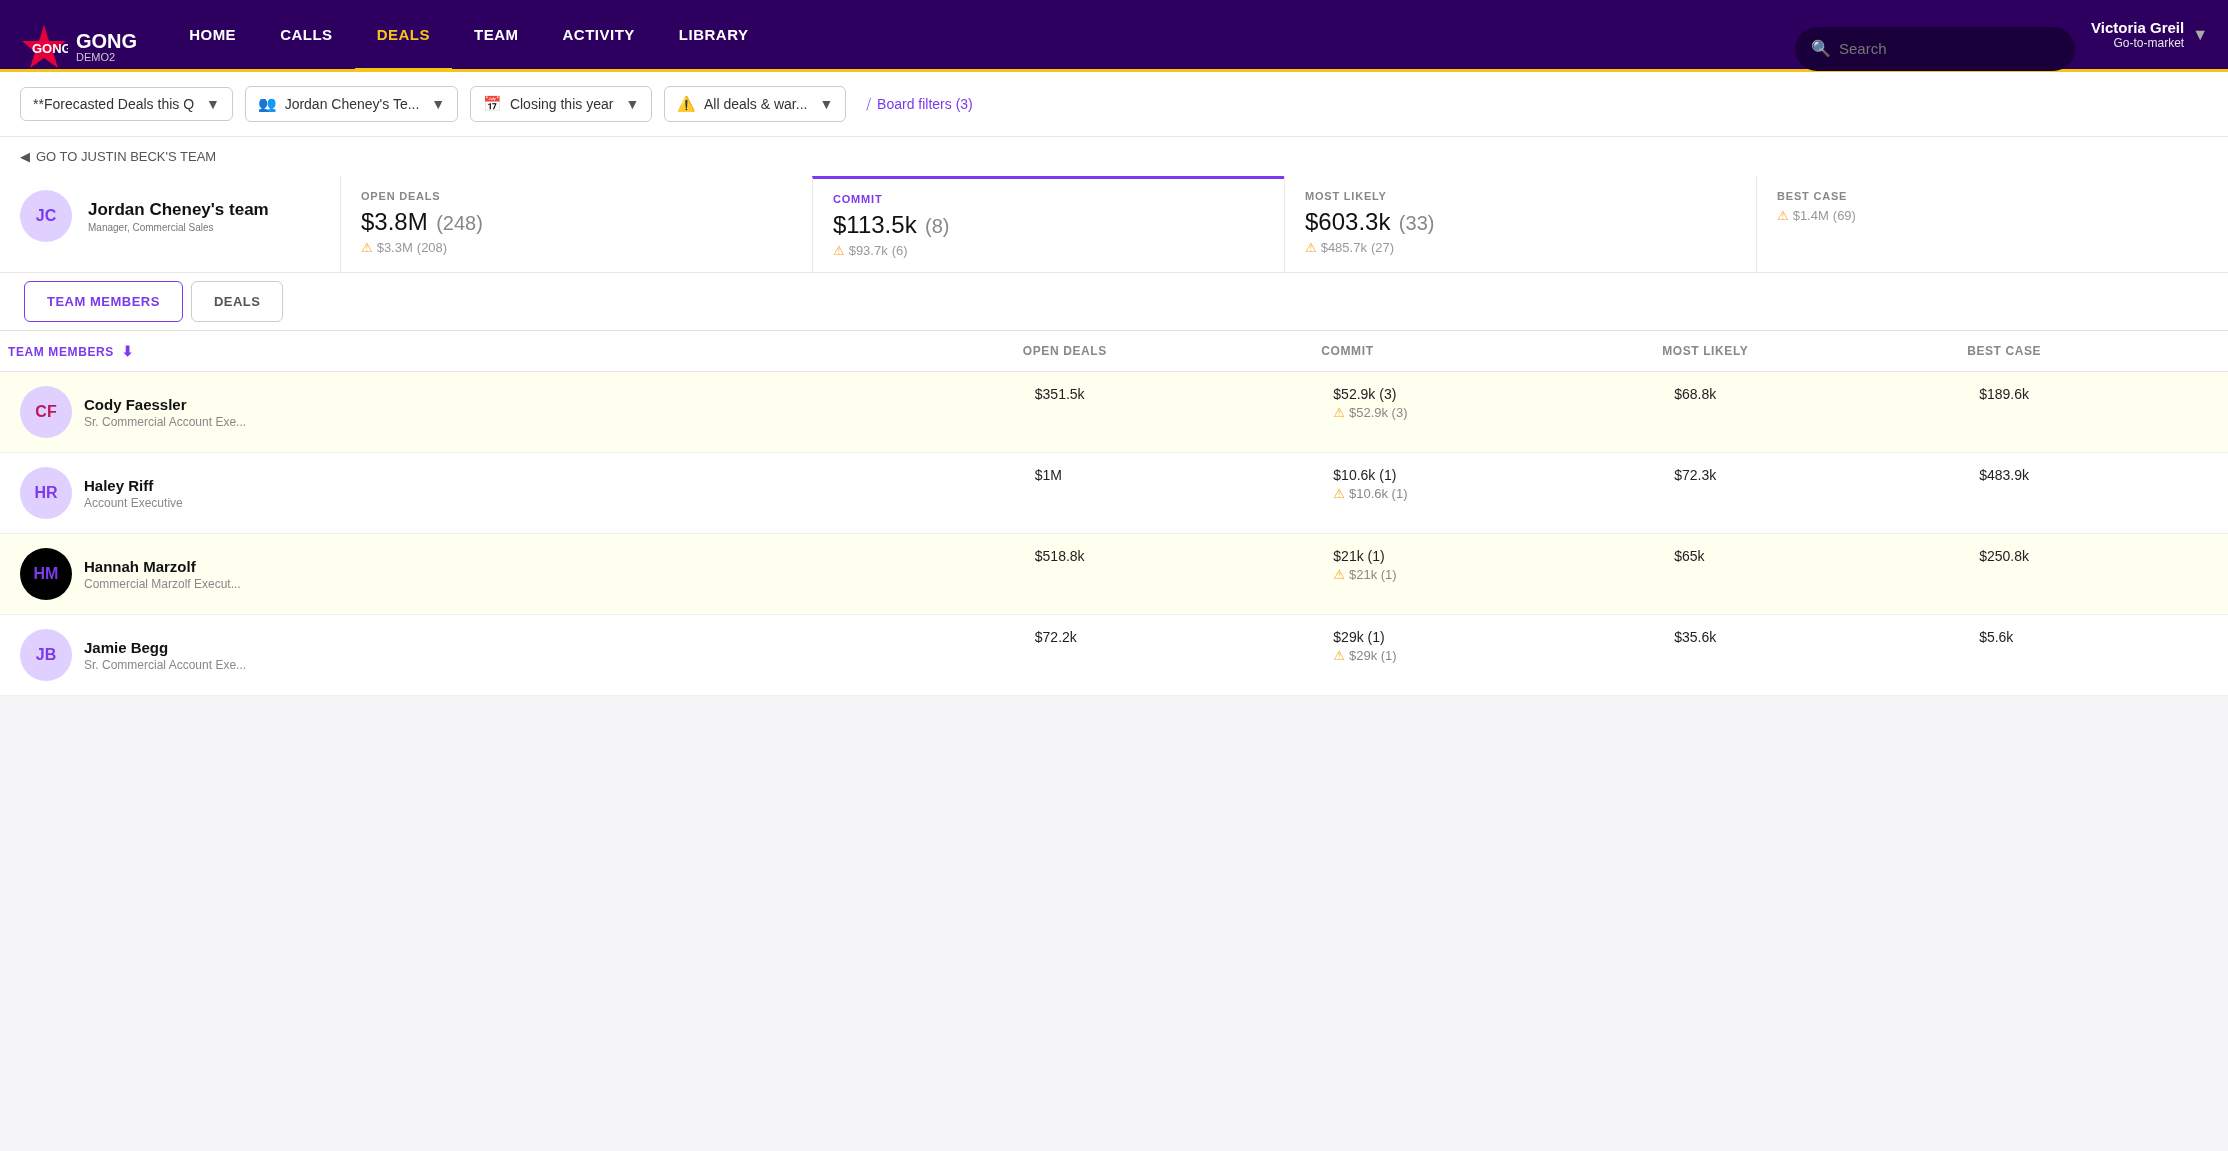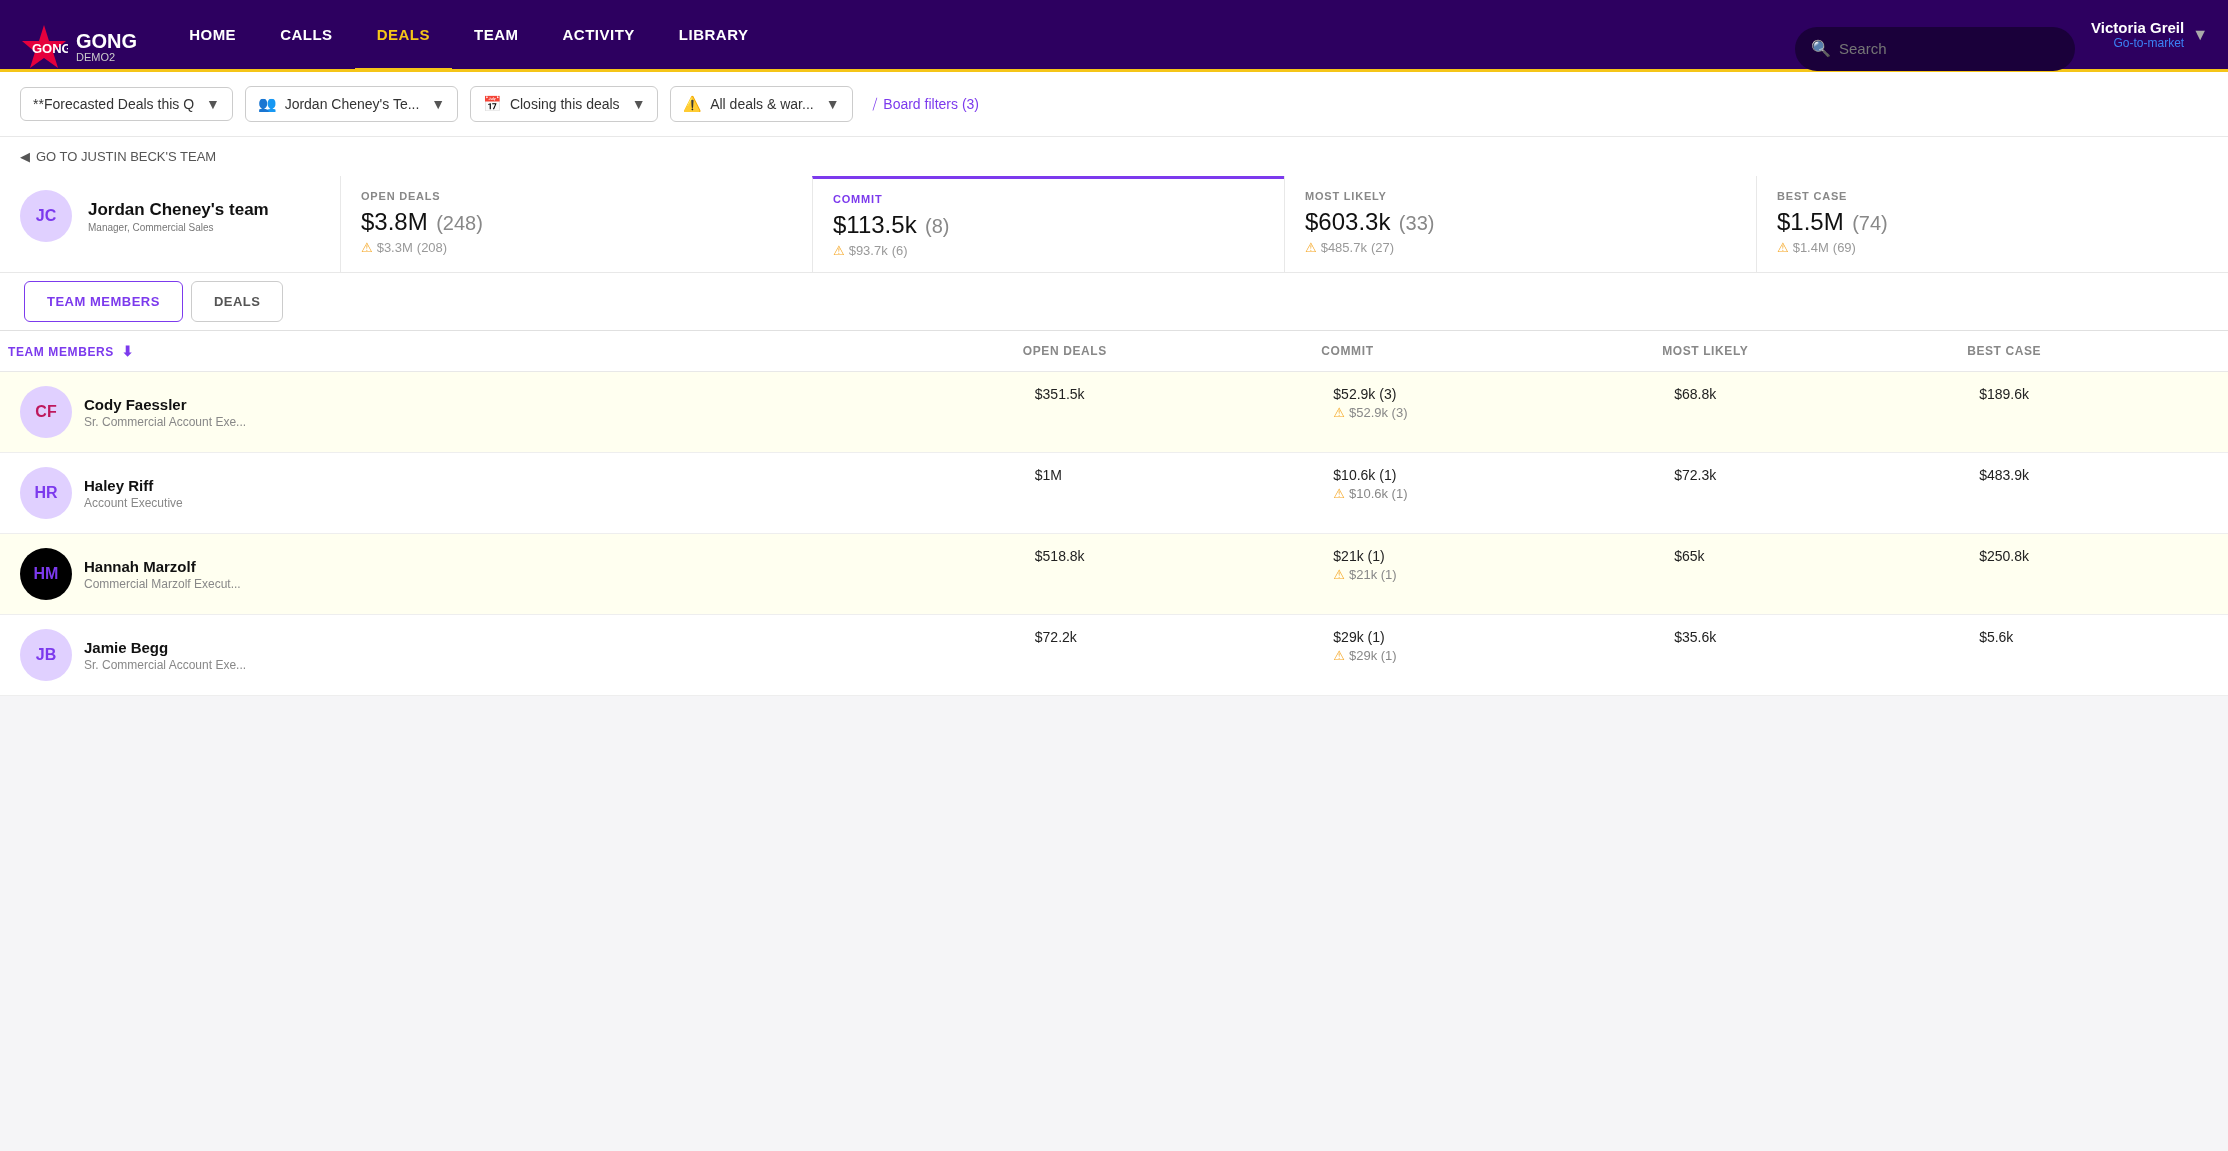--- a/index.html
+++ b/index.html
@@ -72,21 +72,21 @@
       width: 200px;
     }
     .user-area {
       display: flex;
       align-items: center;
       color: white;
       cursor: pointer;
       margin-left: auto;
     }
     .user-name { font-weight: 700; font-size: 15px; }
-    .user-role { font-size: 12px; color: #3b82f6; }
+    .user-role { font-size: 12px; color: #e5e5e5; }
     .user-stack { display: flex; flex-direction: column; align-items: flex-end; }
     .chevron-down { margin-left: 8px; color: #aaa; }
 
     
     .filter-bar {
       background: white;
       display: flex;
       align-items: center;
       padding: 14px 20px;
       gap: 12px;
@@ -287,21 +287,21 @@
     <span>**Forecasted Deals this Q</span>
     <span class="chev">▼</span>
   </div>
   <div class="filter-select">
     <span class="icon">👥</span>
     <span>Jordan Cheney's Te...</span>
     <span class="chev">▼</span>
   </div>
   <div class="filter-select">
     <span class="icon">📅</span>
-    <span>Closing this deals</span>
+    <span>Closing this year</span>
     <span class="chev">▼</span>
   </div>
   <div class="filter-select">
     <span class="icon">⚠️</span>
     <span>All deals &amp; war...</span>
     <span class="chev">▼</span>
   </div>
   <div class="board-filters">
     <span>⧸</span>
     <span>Board filters (3)</span>
@@ -361,24 +361,20 @@
         </div>
         <div class="stat-sub">
           <span class="warn-icon">⚠</span>
           <span>$485.7k</span>
           <span>(27)</span>
         </div>
       </div>
 
       <div class="stat-col">
         <div class="stat-label">BEST CASE</div>
-        <div>
-          <span class="stat-main">$1.5M</span>
-          <span class="stat-count">(74)</span>
-        </div>
         <div class="stat-sub">
           <span class="warn-icon">⚠</span>
           <span>$1.4M</span>
           <span>(69)</span>
         </div>
       </div>
     </div>
   </div>
 
   <div class="tab-bar">

